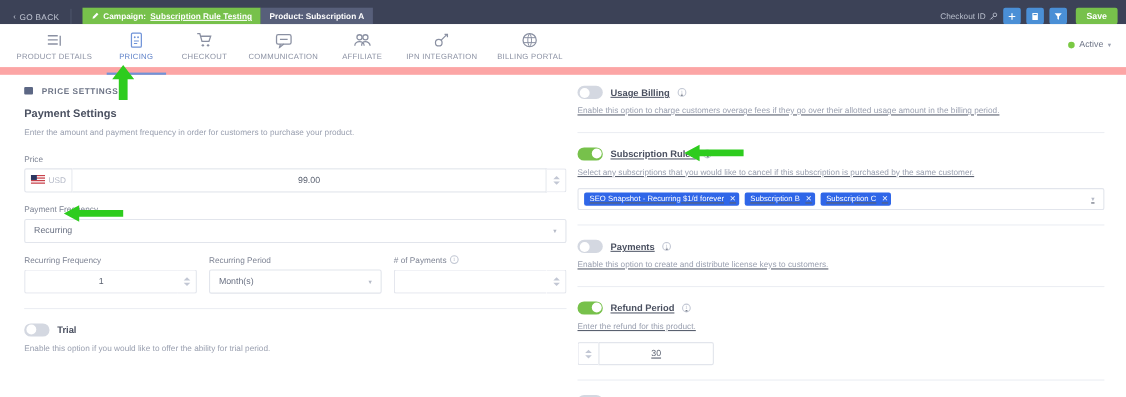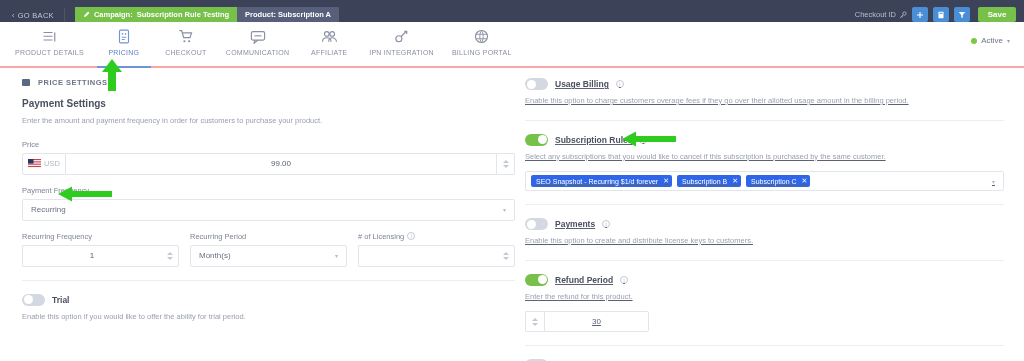--- a/index.html
+++ b/index.html
@@ -28,21 +28,21 @@
     height: 14px;
   }
   .go-back .chev { font-size: 7px; }
   .crumbs { display: flex; align-items: center; margin-left: 10px; height: 15px; }
   .crumb-campaign {
     background: #77c14b; color: #ffffff;
     font-size: 7.5px; font-weight: bold;
     height: 15px; display: flex; align-items: center; gap: 4px;
     padding: 0 8px;
   }
-  .crumb-campaign .campaign-name { font-weight: bold; }
+  .crumb-campaign .campaign-name { text-decoration: underline; font-weight: bold; }
   .pencil-ic { width: 7px; height: 7px; display: block; }
   .crumb-product {
     background: #575f7a; color: #ffffff;
     font-size: 7.5px; font-weight: bold;
     height: 15px; display: flex; align-items: center;
     padding: 0 8px;
   }
   .topbar-right {
     margin-left: auto; display: flex; align-items: center; gap: 5px;
   }
@@ -61,21 +61,21 @@
     background: #77c14b; color: #fff; font-size: 8px; font-weight: bold;
     height: 15px; min-width: 38px; border-radius: 2px;
     display: flex; align-items: center; justify-content: center;
     cursor: pointer; margin-left: 3px;
   }
 
   
   .navbar {
     height: 46px; width: 100%;
     background: #ffffff;
-    border-bottom: 2px solid #fca5a5;
+    border-bottom: 7px solid #fca5a5;
     display: flex; align-items: flex-start;
     position: relative;
   }
   .tabs { display: flex; align-items: flex-start; padding-left: 6px; }
   .tab {
     display: flex; flex-direction: column; align-items: center;
     justify-content: flex-start;
     padding: 6px 9px 0 9px;
     cursor: pointer;
     height: 46px;
@@ -422,21 +422,21 @@
       </div>
       <div>
         <div class="fld-lbl">Recurring Period</div>
         <div class="sel">
           <span>Month(s)</span>
           <span class="caret">▾</span>
         </div>
       </div>
       <div>
         <div class="fld-lbl">
-          <span># of Licensing</span>
+          <span># of Payments</span>
           <i class="info-ic">i</i>
         </div>
         <div class="num-box">
           <div class="ni"></div>
           <div class="spin">
             <span class="up"></span>
             <span class="dn"></span>
           </div>
         </div>
       </div>

